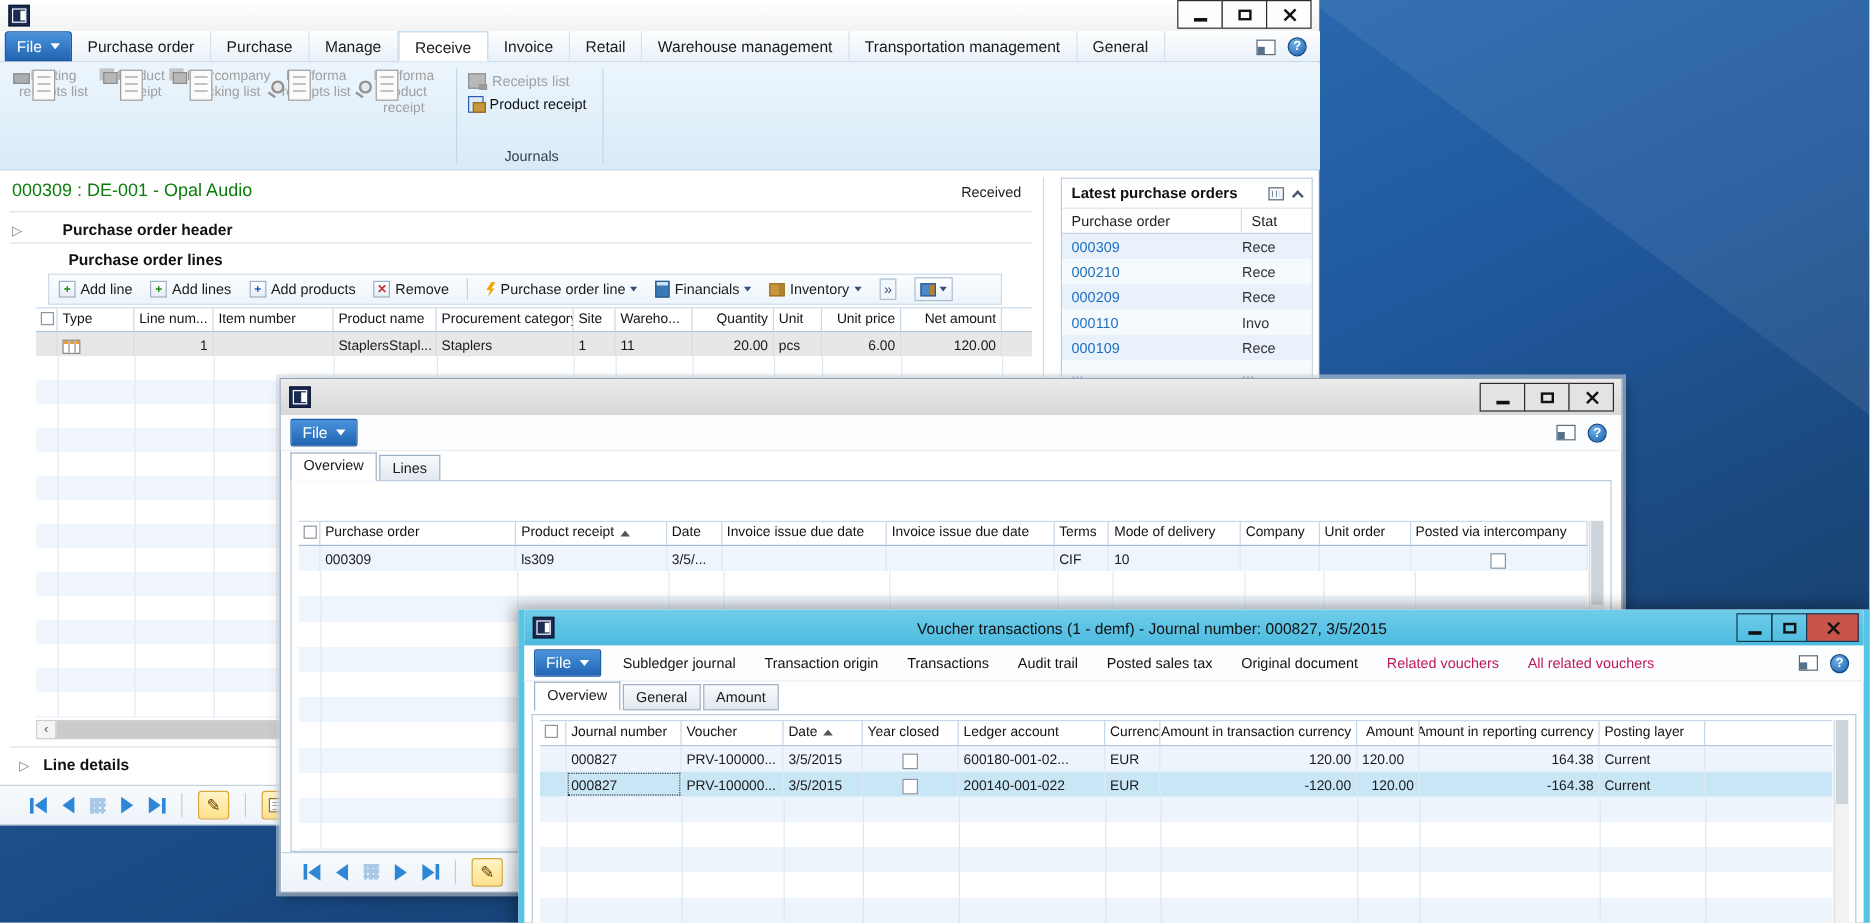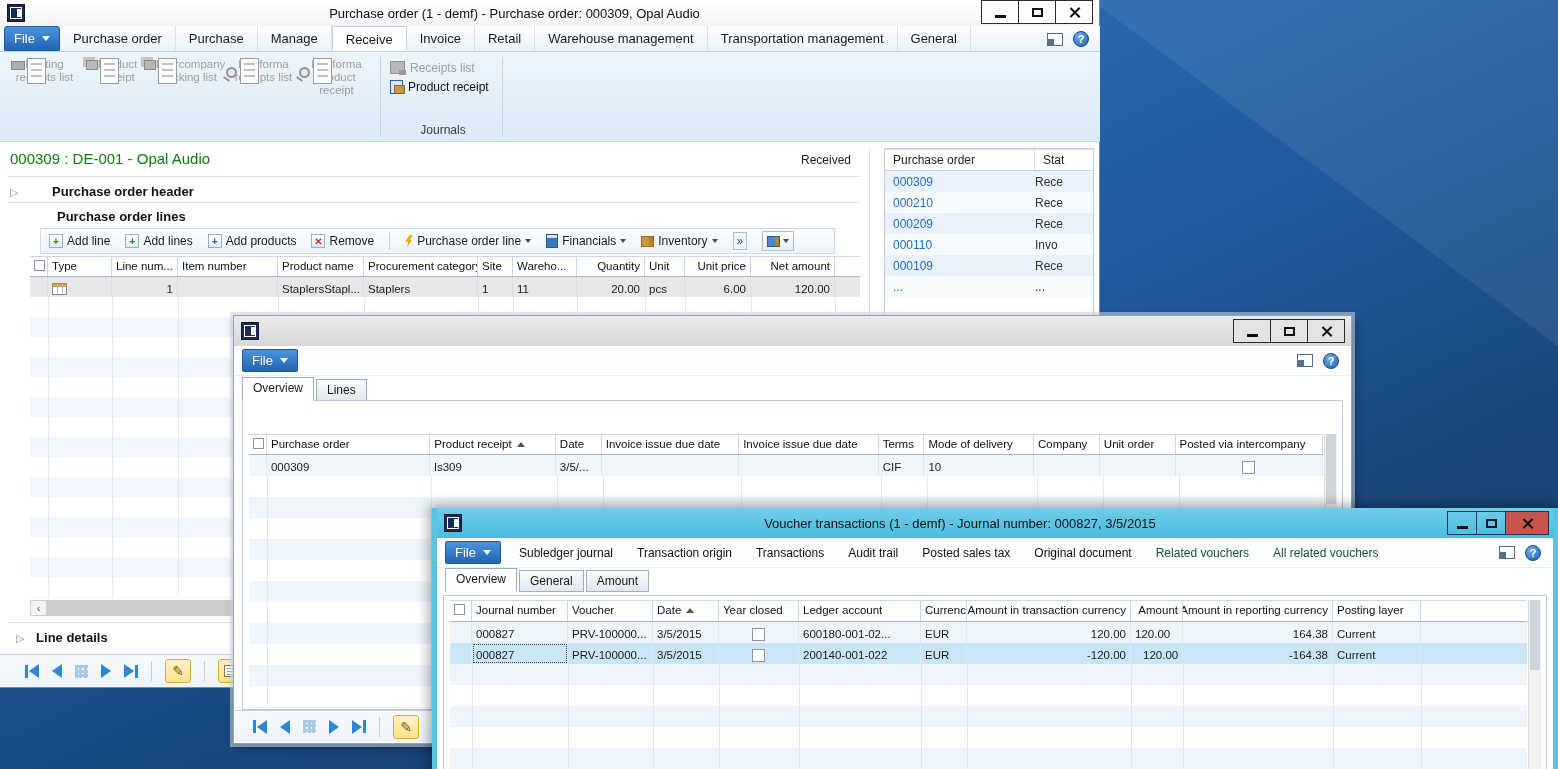--- a/index.html
+++ b/index.html
@@ -162,21 +162,21 @@
 .vthumb{position:absolute;top:0;left:1px;right:1px;height:70px;background:#ccd4dc}
 .w2nav{left:1px;bottom:1px;width:1117px;height:32px;padding-left:18px}
 
 .w3{left:432px;top:508px;width:1126px;height:460px;border-left:5px solid #57c4e4;border-right:5px solid #57c4e4;box-shadow:-3px -3px 12px rgba(0,0,0,.35);z-index:3}
 .w3 .tbar{height:30px;background:linear-gradient(#6fcdea,#4cbbdf)}
 .w3 .wcb{background:transparent;border:1px solid #16384e}
 .w3 .wcb.red{background:#c9544c}
 .tabs3{position:absolute;left:0;right:0;height:24px;display:flex;align-items:flex-end;padding-left:8px}
 .menu3{display:flex;gap:24px;font-size:12px;color:#111;align-items:center;margin-left:18px}
 .menu3 .mi{cursor:pointer}
-.menu3 .dis{color:#14532d;cursor:default}
+.menu3 .dis{color:#be185d;cursor:default}
 .g3h{position:absolute;left:6px;top:4px;height:22px;right:19px}
 .g3r1{position:absolute;left:6px;top:26px;height:21px;right:19px;background:#edf4fc}
 .g3r2{position:absolute;left:6px;top:47px;height:21px;right:19px;background:#c9e6f7}
 .g3r1 .rc,.g3r2 .rc{display:flex;align-items:center}
 .focuscell{outline:1px dotted #444;outline-offset:-2px}
 .g3empty{position:absolute;left:6px;top:68px;right:19px;bottom:0;
 background:
  linear-gradient(#dbe8f4,#dbe8f4) 22px 0/1px 100% no-repeat,
  linear-gradient(#dbe8f4,#dbe8f4) 118px 0/1px 100% no-repeat,
  linear-gradient(#dbe8f4,#dbe8f4) 203px 0/1px 100% no-repeat,
@@ -196,21 +196,20 @@
 <body>
 
 <div class="desktop">
   <div class="facet1"></div>
   <div class="facet2"></div>
 </div>
 
 <div class="win w1">
   <div class="tbar">
     <span class="appico"></span>
-    <span class="ttl">Purchase order (1 - demf) - Purchase order: 000309, Opal Audio</span>
     <span class="wc">
       <span class="wcb">
           <span class="gmin"></span>
         </span>
       <span class="wcb">
           <span class="gmax"></span>
         </span>
       <span class="wcb">
           <span class="gx"></span>
         </span>
@@ -393,20 +392,27 @@
     <span class="ybtn">
         <span class="formico"></span>
       </span>
     <span class="ybtn" style="background:#f4f7fa;border-color:#c2cdd8">
         <span class="formico" style="border-color:#8a98a6"></span>
       </span>
   </div>
 
   <div class="splitter"></div>
   <div class="lpanel">
+    <div class="lp-title">
+      <span>Latest purchase orders</span>
+      <span style="margin-left:auto;display:flex;gap:8px;align-items:center">
+        <span class="popico"></span>
+        <span class="chevup"></span>
+      </span>
+    </div>
     <div class="lp-gh">
       <span style="width:150px;border-right:1px solid #d0dce8">Purchase order</span>
       <span>Stat</span>
     </div>
     <div>
       <div class="lp-row">
           <span class="po">000309</span>
           <span class="st">Rece</span>
         </div>
       <div class="lp-row">

